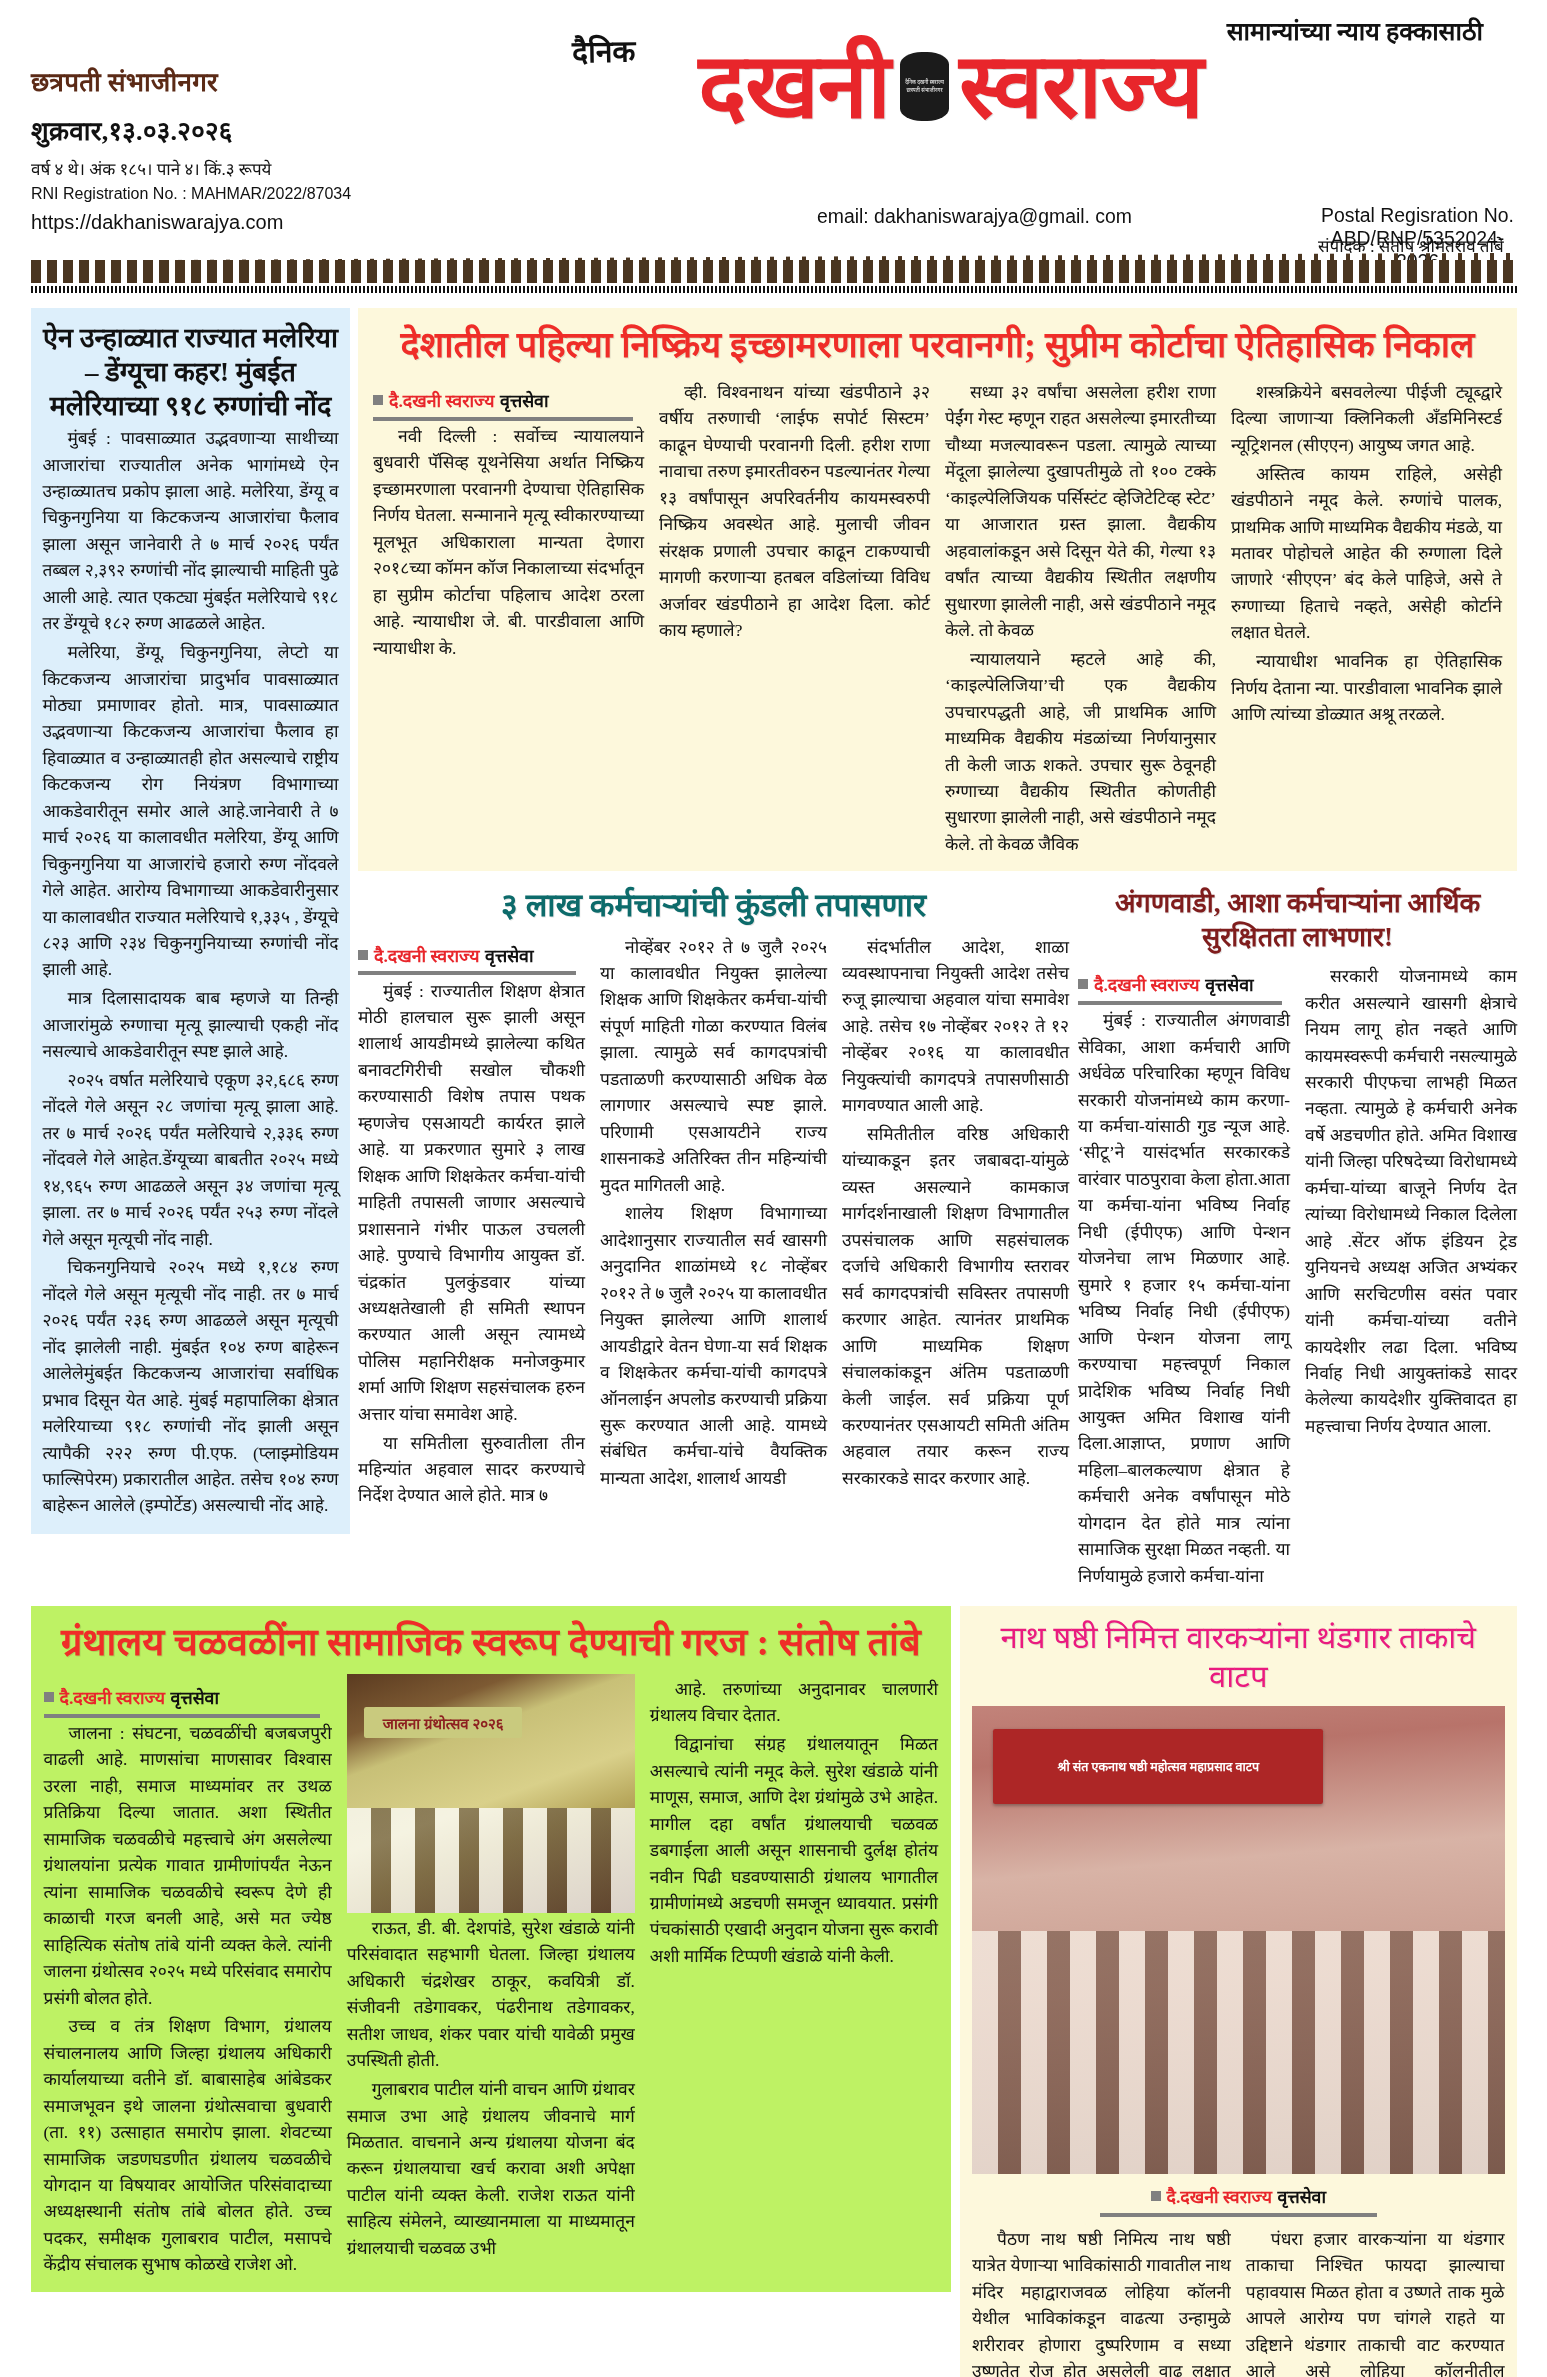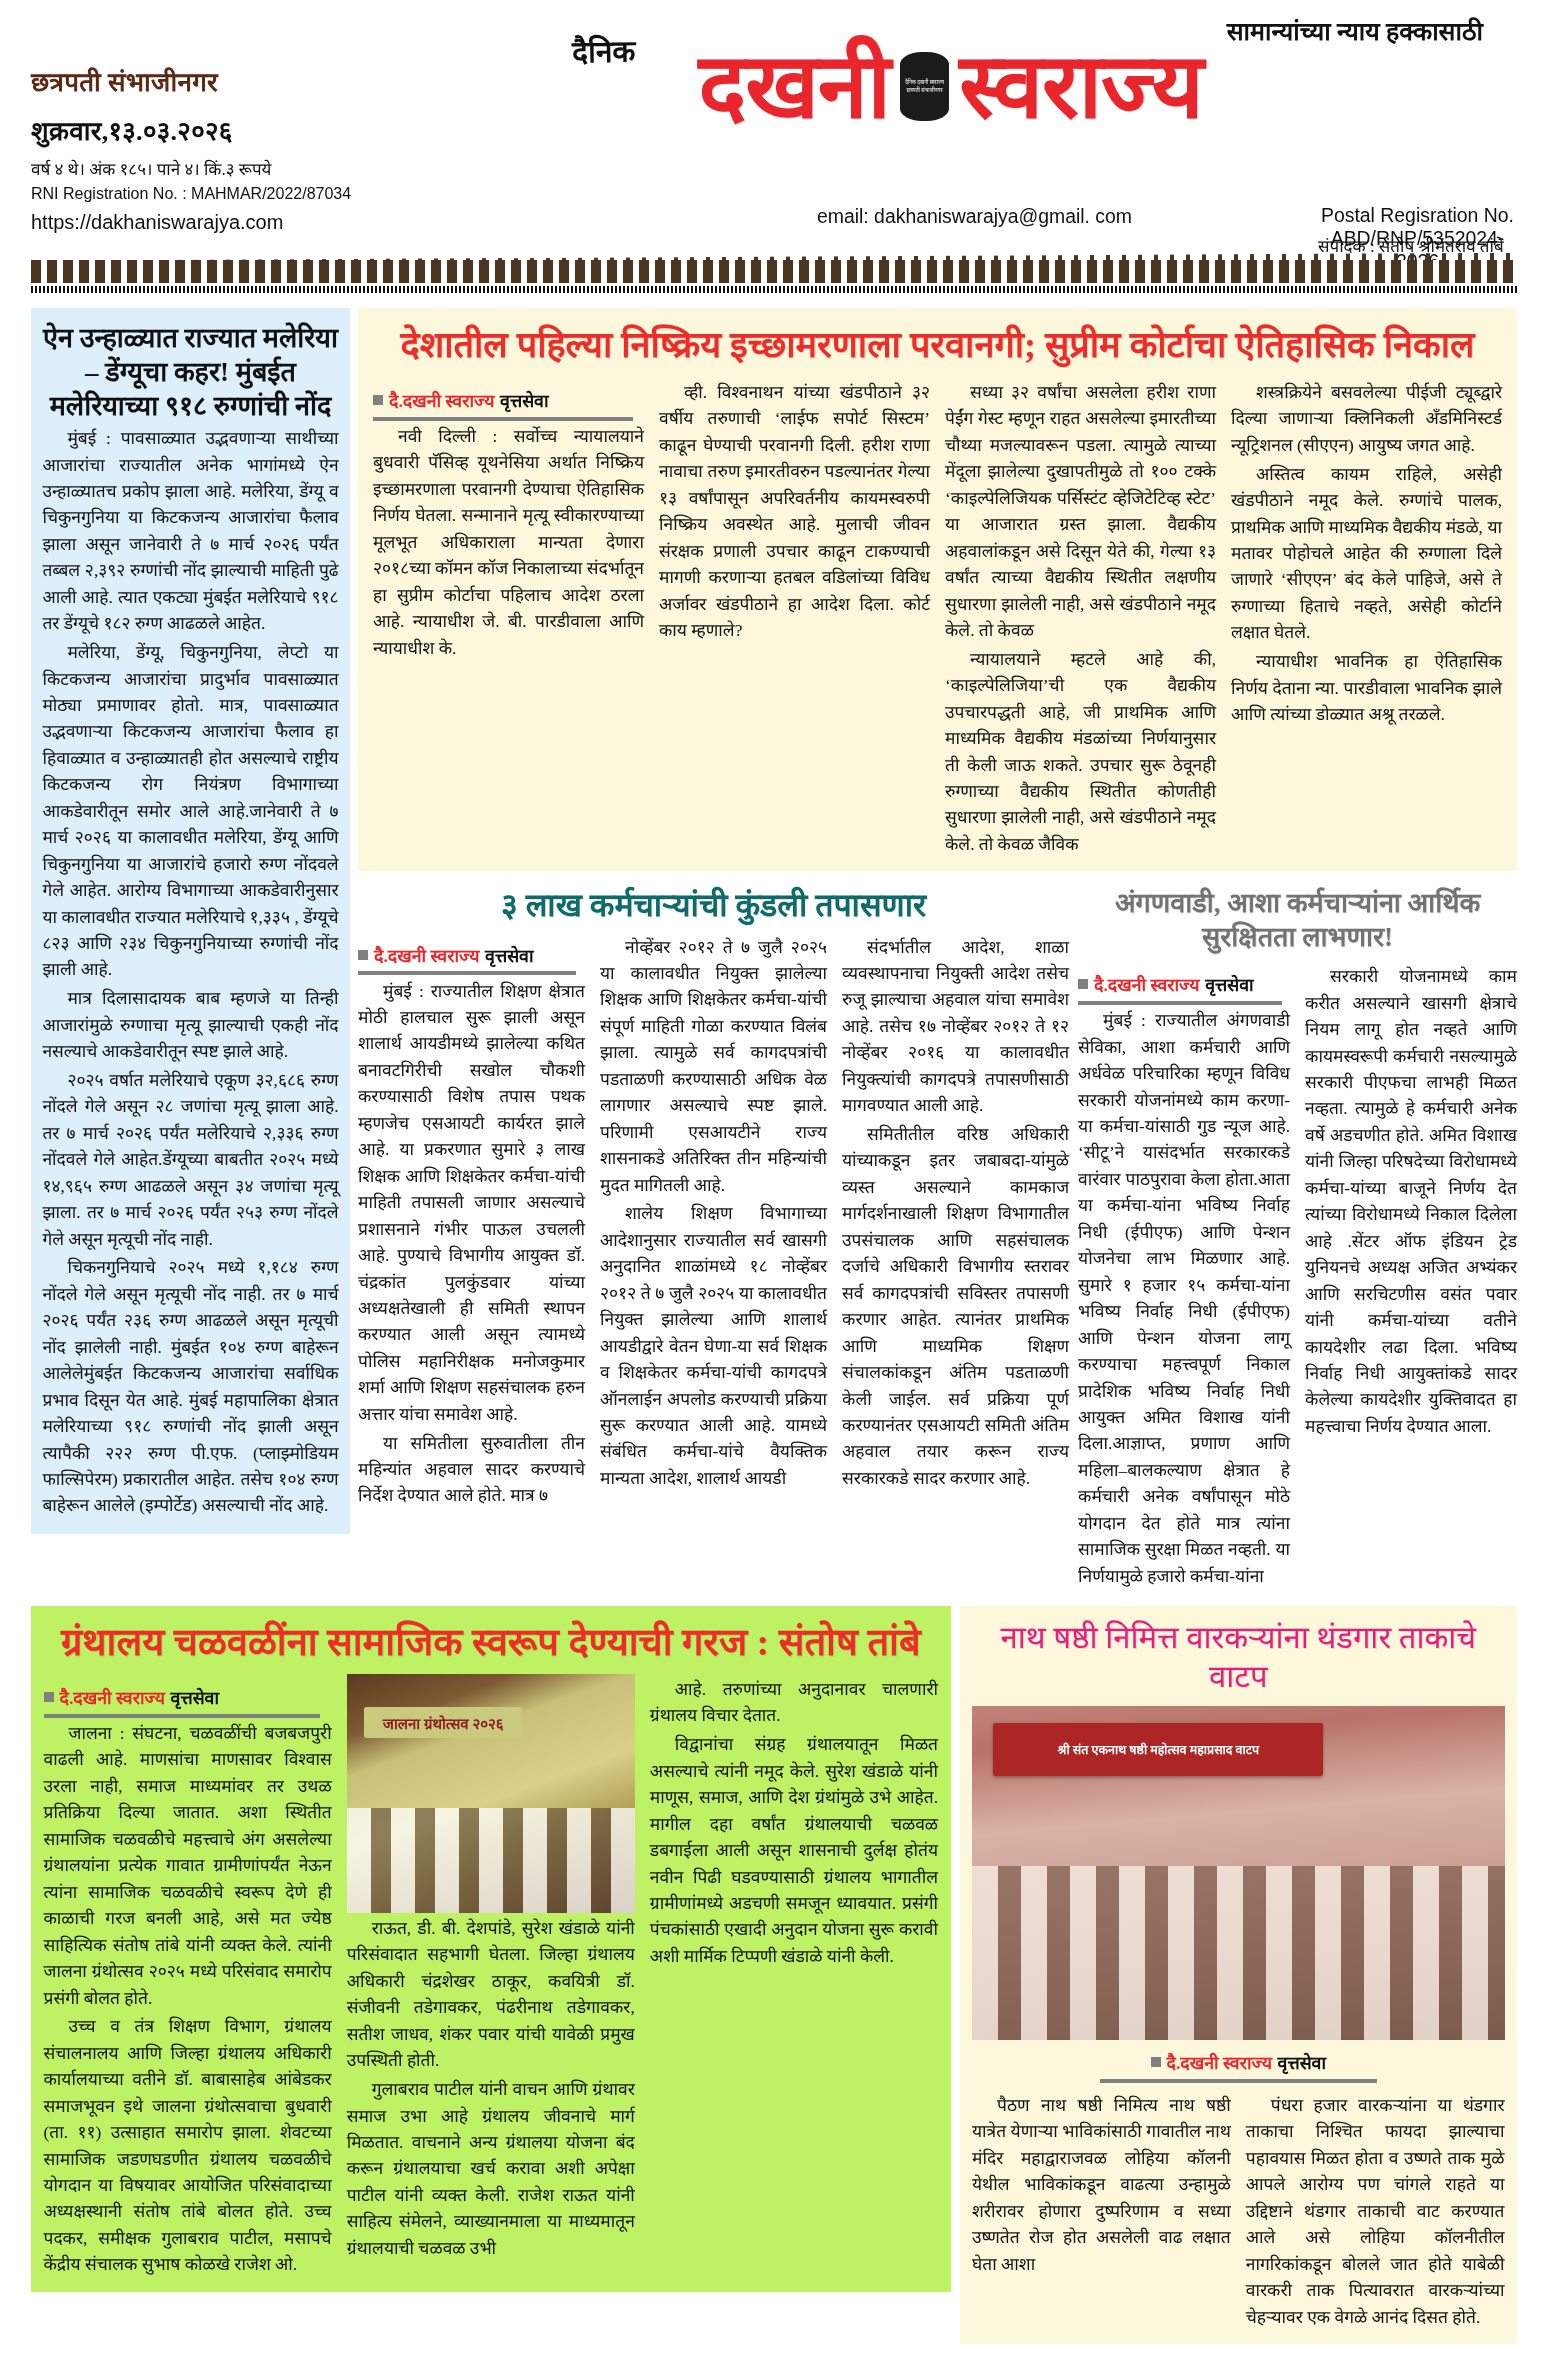--- a/index.html
+++ b/index.html
@@ -86,41 +86,41 @@
 
   
   .midband { display:flex; gap: 9px; margin-top: 15px; align-items: flex-start; }
   .mid-left { flex: 1.62; }
   .mid-right { flex: 1; }
   .head-teal {
     color:#0d6b6b; font-size: 32px; font-weight: 700; text-align:center; line-height:1.2;
     text-shadow: 0.9px 0.9px 0 rgba(0,0,0,.10);
   }
   .head-magenta {
-    color:#737373; font-size: 27px; font-weight: 700; text-align:center; line-height:1.26;
+    color:#7f1d1d; font-size: 27px; font-weight: 700; text-align:center; line-height:1.26;
     text-shadow: 0.9px 0.9px 0 rgba(0,0,0,.10);
   }
 
   
   .bottomband { display:flex; gap: 9px; margin-top: 17px; align-items: flex-start; }
   .bb-left { flex: 1.68; background:#bef264; padding: 11.4px 12.5px 13.7px 12.5px; }
   .bb-right { flex: 1; background:#fdf8dc; padding: 11.4px 12.5px 13.7px 12.5px; }
   .head-red-big {
     color:#ef2d28; font-size: 38px; font-weight:700; text-align:center; line-height:1.3;
     text-shadow: 1.1px 1.1px 0 rgba(0,0,0,.10);
   }
   .head-pink {
     color:#ea1a7f; font-size: 31px; font-weight:400; text-align:center; line-height:1.28;
     text-shadow: 1.1px 1.1px 0 rgba(0,0,0,.10);
   }
 
   .photo { width: 100%; position: relative; overflow:hidden; background:#8a6c4f; }
   .photo-a { height: 239px; background:
       linear-gradient(160deg,#5b3b20 0%,#7d5a33 18%,#c8c077 30%,#d9d08a 52%,#b9a95e 66%,#6e4a27 100%); }
-  .photo-b { height: 334px; background:
+  .photo-b { height: 468px; background:
       linear-gradient(175deg,#c2837a 0%,#b8736a 12%,#d8b3a6 34%,#c99d90 58%,#b0867a 78%,#8f6a5f 100%); }
   .ph-banner { position:absolute; left:4%; top:5%; width:62%; height:16%; background:#ad2626; border-radius:2.3px;
                color:#fff; font-size:12.5px; display:flex; align-items:center; justify-content:center; text-align:center;
                font-weight:700; box-shadow: 0 1.1px 3.4px rgba(0,0,0,.3); }
   .ph-banner2 { position:absolute; left:6%; top:14%; width:55%; height:13%; background:#c9ca7e; border-radius:2.3px;
                color:#8d2020; font-size:15px; display:flex; align-items:center; justify-content:center; text-align:center;
                font-weight:700; }
   .ph-people { position:absolute; left:0; right:0; bottom:0; height:44%;
                background: repeating-linear-gradient(to right,
                   rgba(255,255,255,.75) 0 24px, rgba(80,60,50,.55) 24px 44px); }

